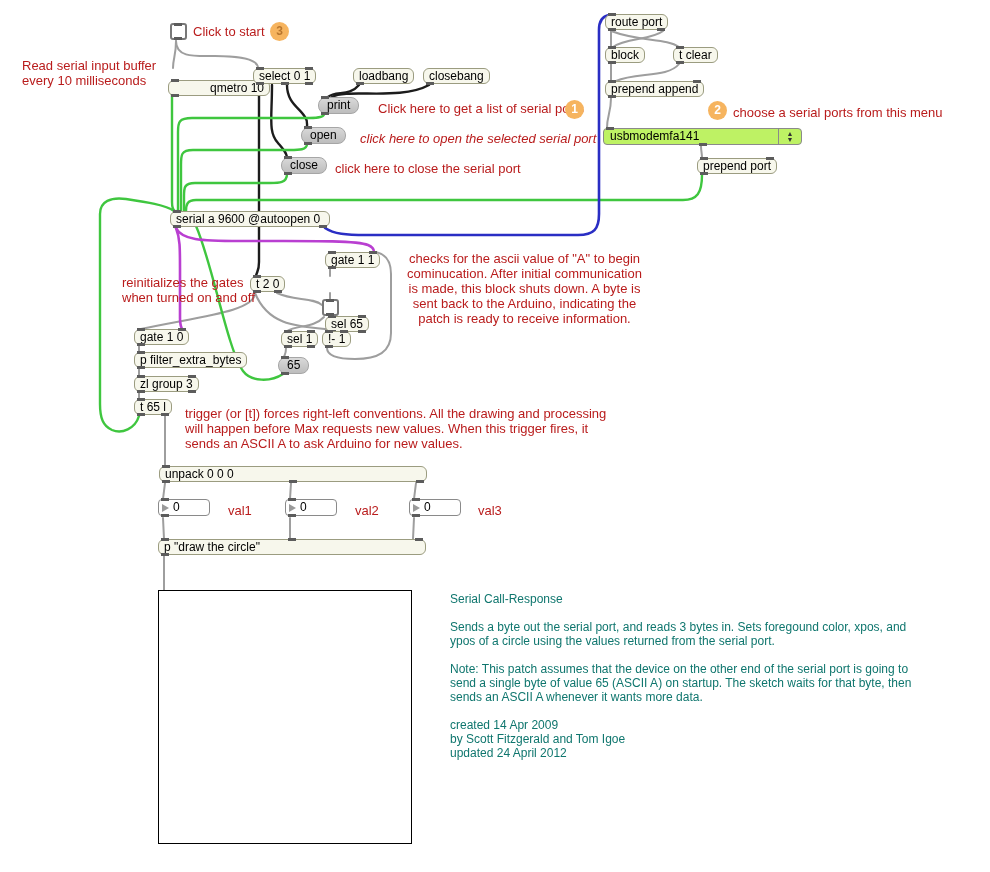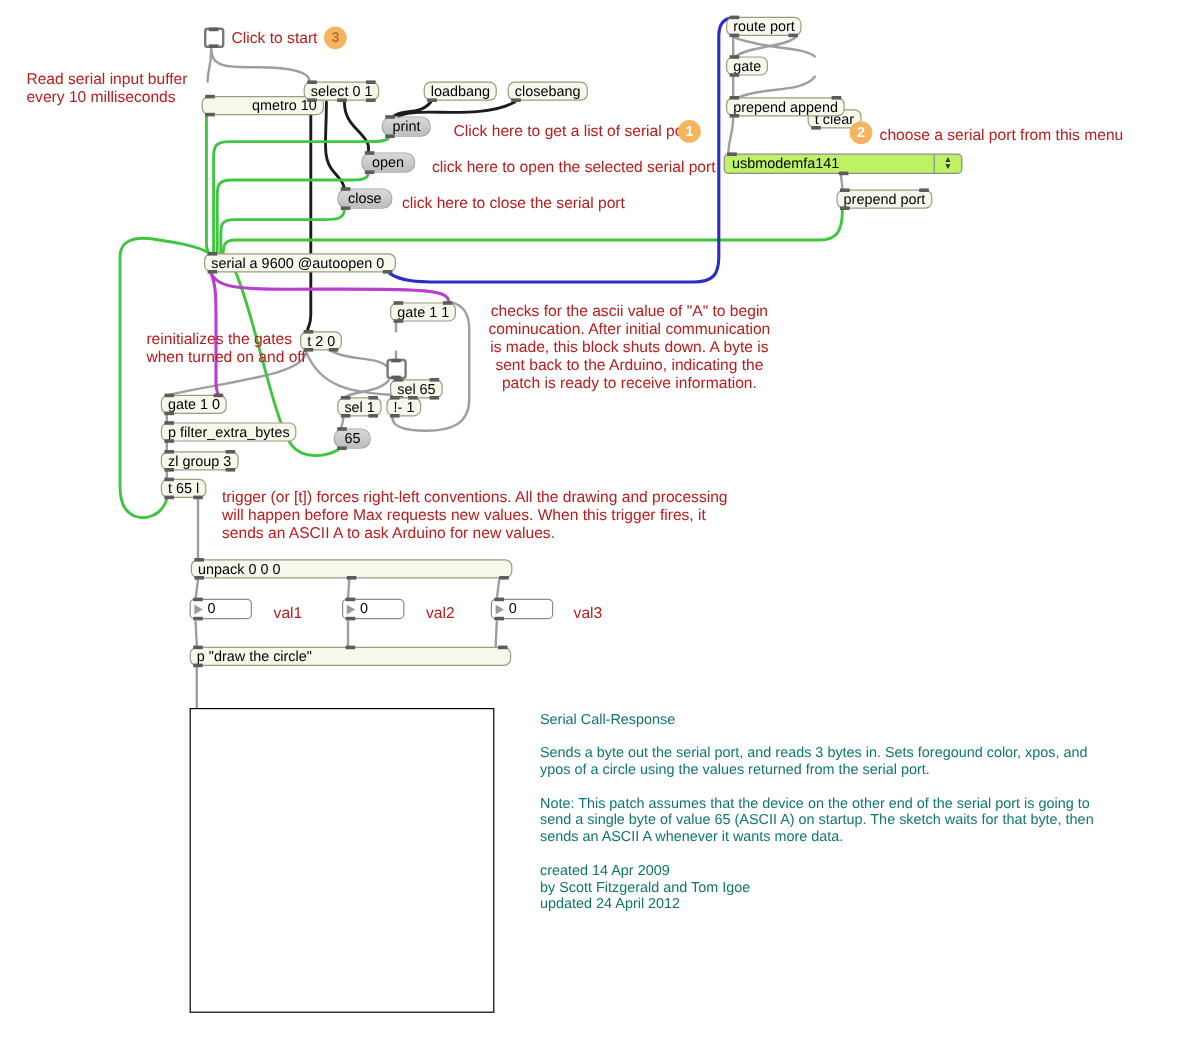--- a/index.html
+++ b/index.html
@@ -101,31 +101,31 @@
   <div class="box obj" style="left:168px;top:80px;padding-left:41px;"><span>qmetro 10</span><i class="stub tl"></i><i class="stub tr"></i><i class="stub bl"></i></div>
   <div class="box obj" style="left:253px;top:68px;"><span>select 0 1</span><i class="stub tl"></i><i class="stub tr"></i><i class="stub bl"></i><i class="stub bm"></i><i class="stub br"></i></div>
   <div class="box obj" style="left:353px;top:68px;"><span>loadbang</span><i class="stub bl"></i></div>
   <div class="box obj" style="left:423px;top:68px;"><span>closebang</span><i class="stub bl"></i></div>
 
   <div class="box msg" style="left:318px;top:97px;"><span>print</span><i class="stub tl"></i><i class="stub bl"></i></div>
   <div class="comment" style="left:378px;top:101px;">Click here to get a list of serial ports</div>
   <div class="box badge" style="left:565px;top:100px;">1</div>
 
   <div class="box msg" style="left:301px;top:127px;"><span>open</span><i class="stub tl"></i><i class="stub bl"></i></div>
-  <div class="comment" style="left:360px;top:131px;">click here to open the selected serial port</div>
+  <div class="comment" style="left:360px;top:131px;font-style:italic;">click here to open the selected serial port</div>
 
   <div class="box msg" style="left:281px;top:157px;"><span>close</span><i class="stub tl"></i><i class="stub bl"></i></div>
   <div class="comment" style="left:335px;top:161px;">click here to close the serial port</div>
 
   <div class="box obj" style="left:605px;top:14px;"><span>route port</span><i class="stub tl"></i><i class="stub bl"></i><i class="stub br"></i></div>
-  <div class="box obj" style="left:605px;top:47px;"><span>gate</span><i class="stub tl"></i><i class="stub bl"></i></div>
-  <div class="box obj" style="left:673px;top:47px;margin-top:44px;"><span>t clear</span><i class="stub tl"></i><i class="stub bl"></i></div>
+  <div class="box obj" style="left:605px;top:47px;"><span>block</span><i class="stub tl"></i><i class="stub bl"></i></div>
+  <div class="box obj" style="left:673px;top:47px;"><span>t clear</span><i class="stub tl"></i><i class="stub bl"></i></div>
   <div class="box obj" style="left:605px;top:81px;"><span>prepend append</span><i class="stub tl"></i><i class="stub tr"></i><i class="stub bl"></i></div>
   <div class="box badge" style="left:708px;top:101px;">2</div>
-  <div class="comment" style="left:733px;top:105px;">choose a serial port from this menu</div>
+  <div class="comment" style="left:733px;top:105px;">choose a serial ports from this menu</div>
 
   <div class="box dropdown" style="left:603px;top:128px;">
     <span class="dd-text">usbmodemfa141</span>
     <span class="dd-arrows">
         <span>▲</span>
         <span>▼</span>
       </span>
   <i class="stub tl"></i>
       <i class="stub bm"></i>
     </div>

